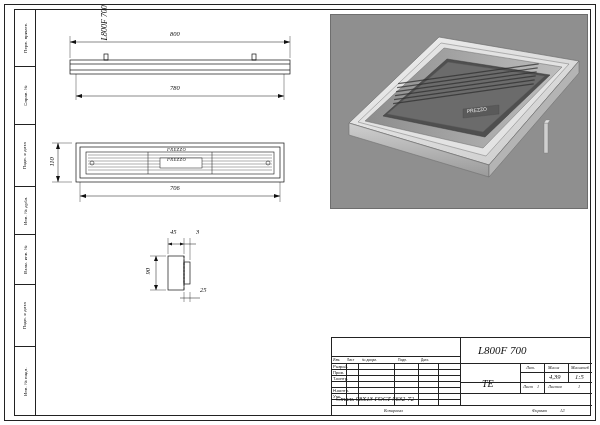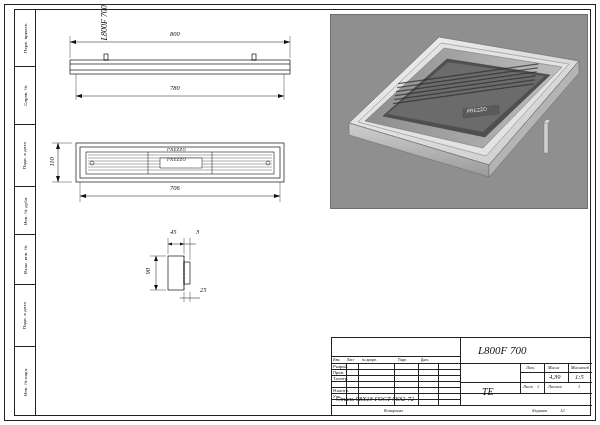--- a/index.html
+++ b/index.html
@@ -365,21 +365,21 @@
     <div class="tbline tbl-v" style="left:86px; top:25px; height:42px;"></div>
     <div class="tbline tbl-v" style="left:106px; top:25px; height:42px;"></div>
     <div class="tbline tbl-v" style="left:128px; top:0px; height:67px;"></div>
     <div class="tbline tbl-v" style="left:188px; top:25px; height:30px;"></div>
     <div class="tbline tbl-v" style="left:212px; top:25px; height:19px;"></div>
     <div class="tbline tbl-v" style="left:236px; top:25px; height:19px;"></div>
     <div class="tbline tbl-v" style="left:212px; top:44px; height:11px;"></div>
 
     <div class="big-title" style="left:146px; top:6px;">L800F 700</div>
 
-    <div class="mid-title" style="left:150px; top:48px;">TE</div>
+    <div class="mid-title" style="left:150px; top:40px;">TE</div>
 
     <div class="lbl lbl-it" style="left:194px; top:27px;">Лит.</div>
     <div class="lbl lbl-it" style="left:216px; top:27px;">Масса</div>
     <div class="lbl lbl-it" style="left:239px; top:27px;">Масштаб</div>
 
     <div class="lbl lbl-it" style="left:196px; top:36px; font-size:5.6px;"></div>
     <div class="lbl lbl-it" style="left:217px; top:35px; font-size:6.5px;">4,39</div>
     <div class="lbl lbl-it" style="left:243px; top:35px; font-size:6.5px;">1:5</div>
 
     <div class="lbl lbl-it" style="left:191px; top:46px;">Лист</div>

